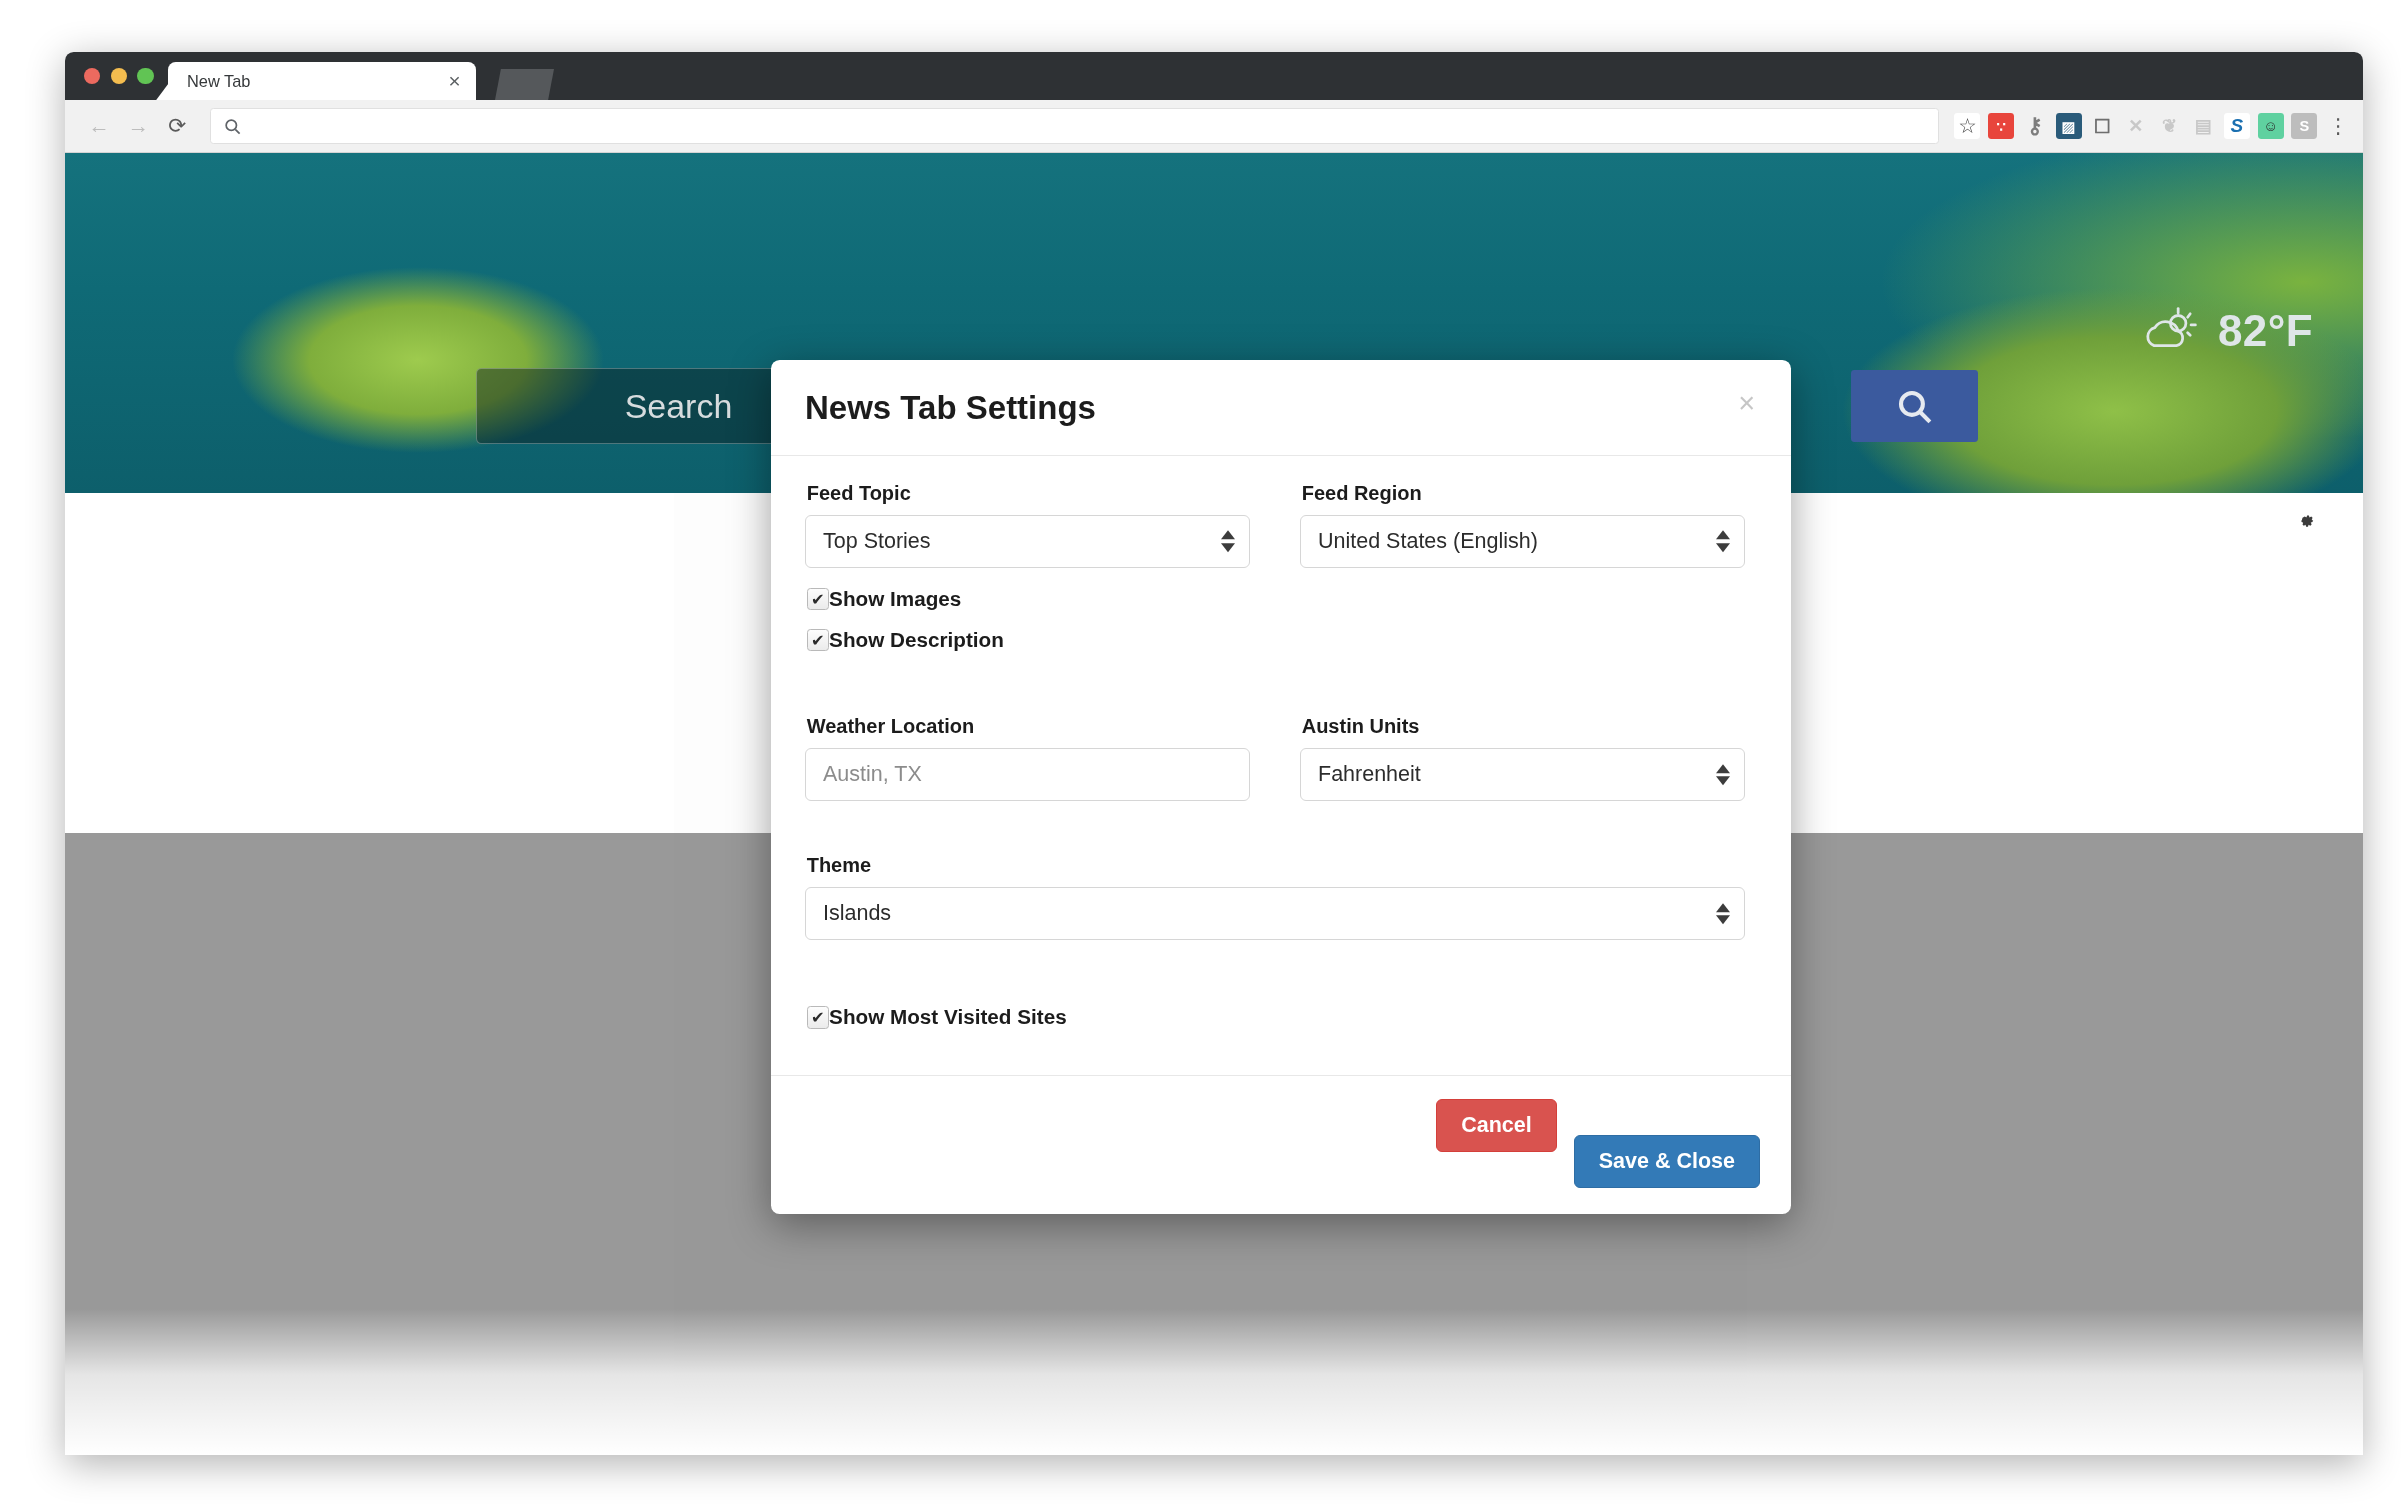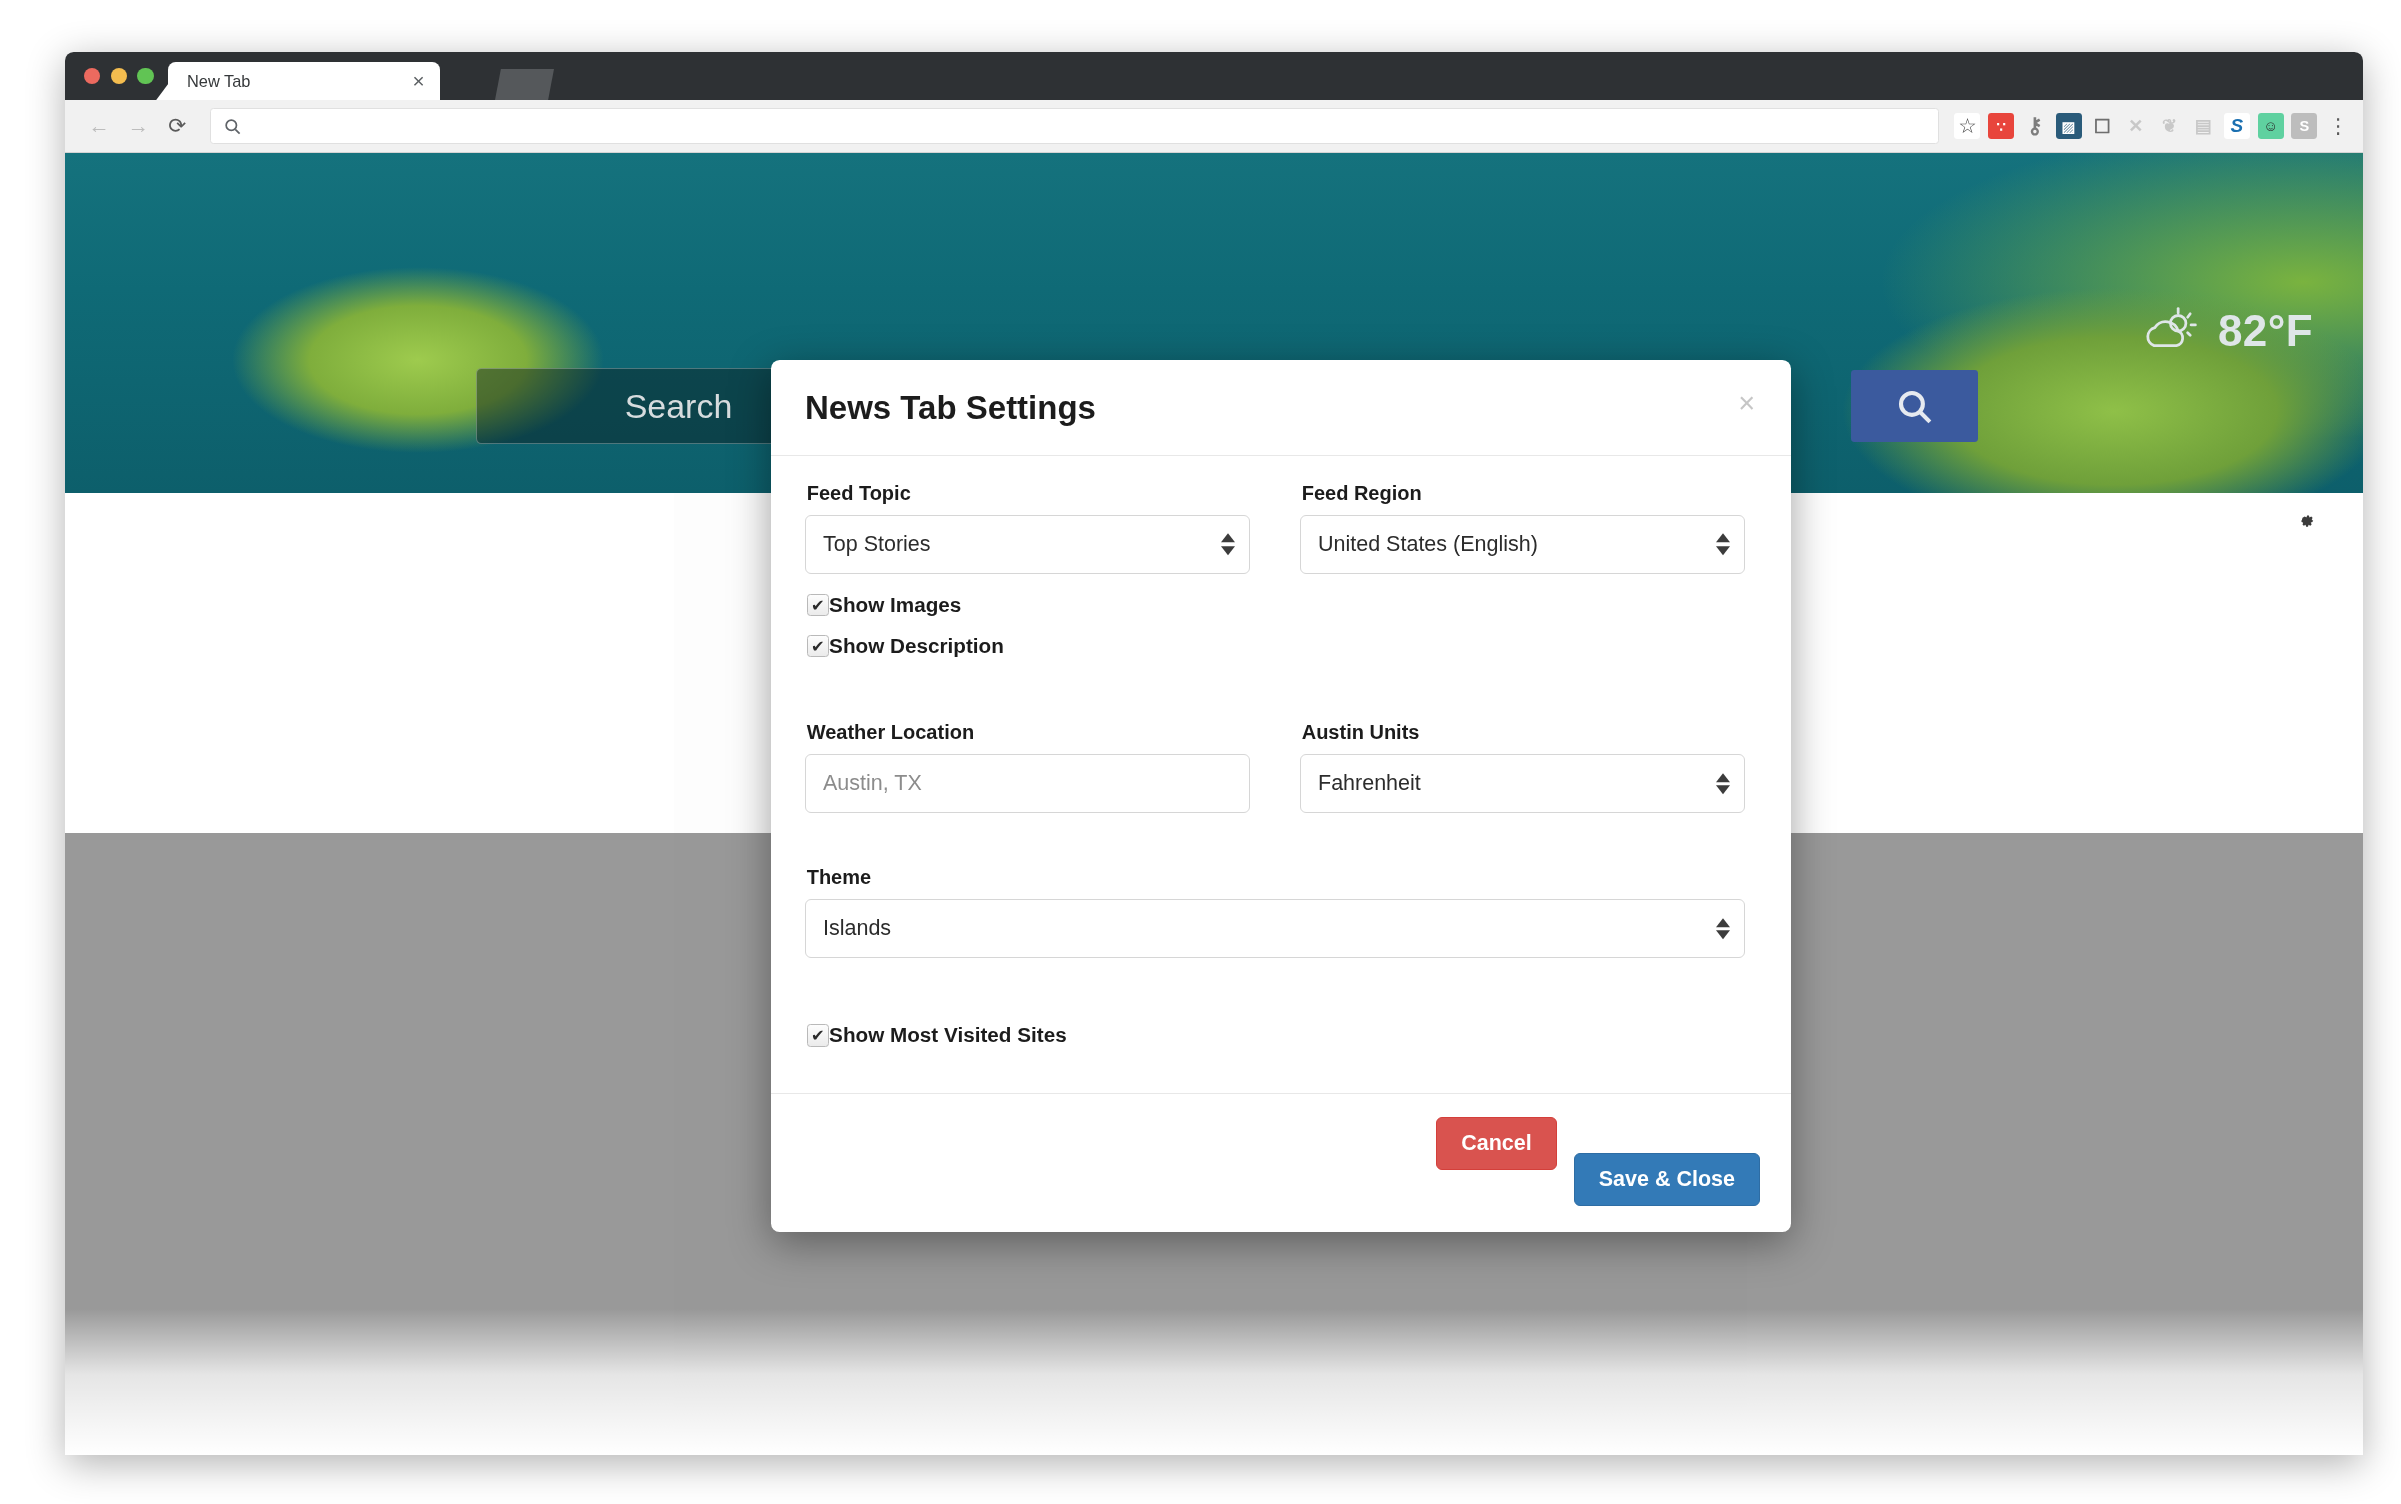--- a/index.html
+++ b/index.html
@@ -40,21 +40,21 @@
     position: absolute; left: 19px; top: 15.5px;
     display: flex; gap: 10.3px; align-items: center;
   }
   .dot { width: 16.4px; height: 16.4px; border-radius: 50%; }
   .dot.red { background: #ec6a5f; }
   .dot.yellow { background: #f4bd4f; }
   .dot.green { background: #61c454; }
 
   .tab {
     position: absolute; left: 103px; top: 10.3px;
-    width: 272px; height: 38px;
+    width: 308px; height: 38px;
     background: #ffffff;
     border-radius: 7.7px 7.7px 0 0;
     display: flex; align-items: center;
     padding: 0 12px 0 19px;
   }
   .tab::before {
     content:""; position:absolute; left:-12px; bottom:0;
     width:15.5px; height:20.7px; background:#fff;
     clip-path: polygon(100% 0, 100% 100%, 0 100%);
   }
@@ -189,21 +189,21 @@
 
   .row { display: flex; gap: 50px; }
   .col { flex: 1; min-width: 0; }
   .field { margin-bottom: 19px; }
   .field-label {
     display: block; font-size: 20px; font-weight: bold; color: #1c1c1c;
     margin: 0 0 10.3px 1.7px;
   }
   .control {
     position: relative;
-    width: 100%; height: 59px;
+    width: 100%; height: 53px;
     background: #ffffff;
     border: 0.9px solid #d6d6d6;
     border-radius: 6px;
     display: flex; align-items: center;
     padding: 0 40px 0 17px;
     font-size: 21.5px; color: #2c2c2c;
     cursor: pointer;
   }
   .control.text-input { cursor: text; padding-right: 17px; }
   .control .ph { color: #8c8c8c; }

